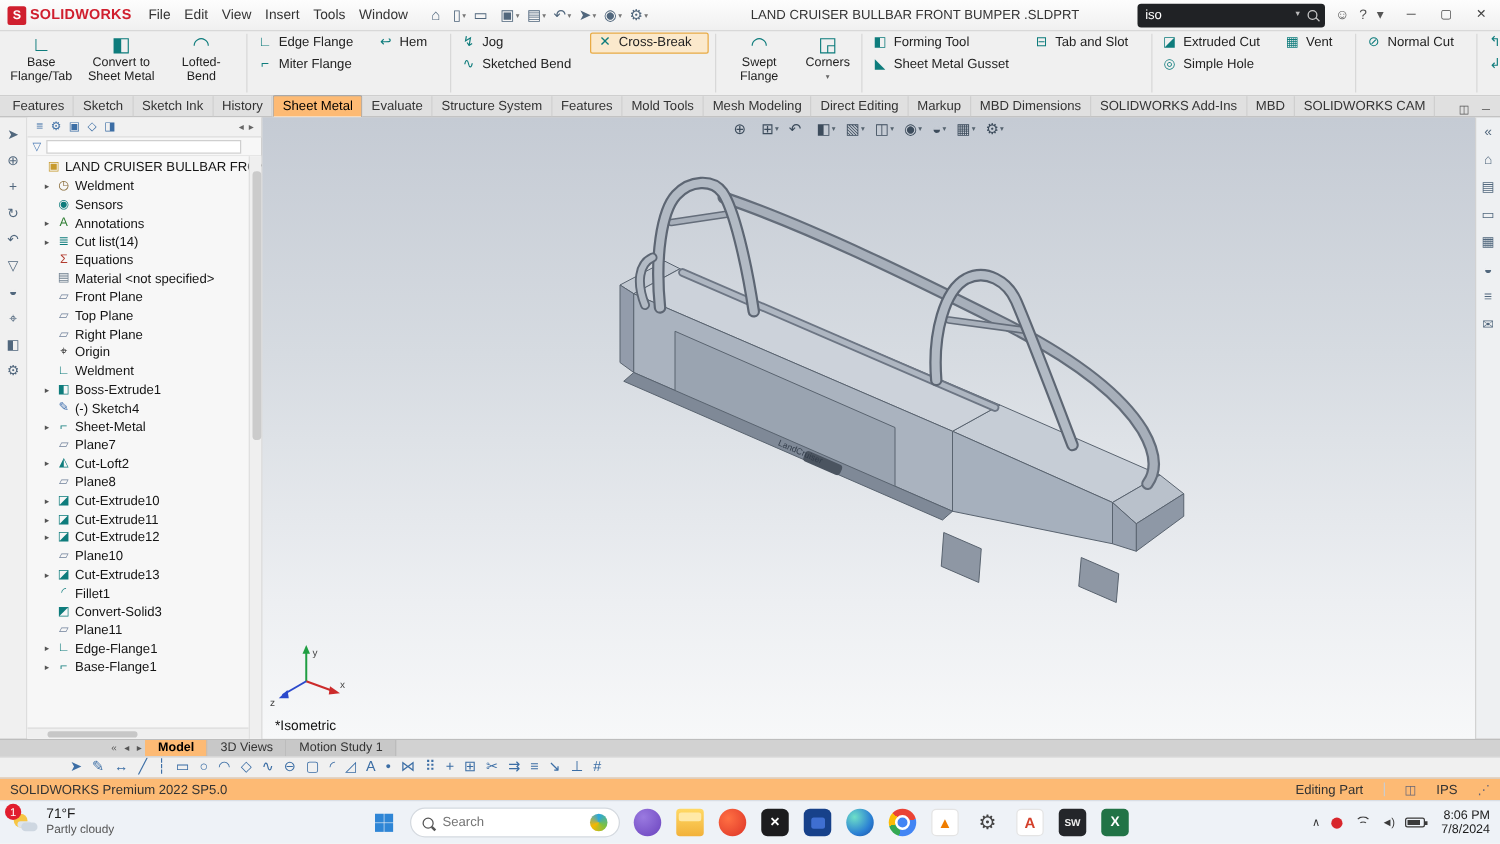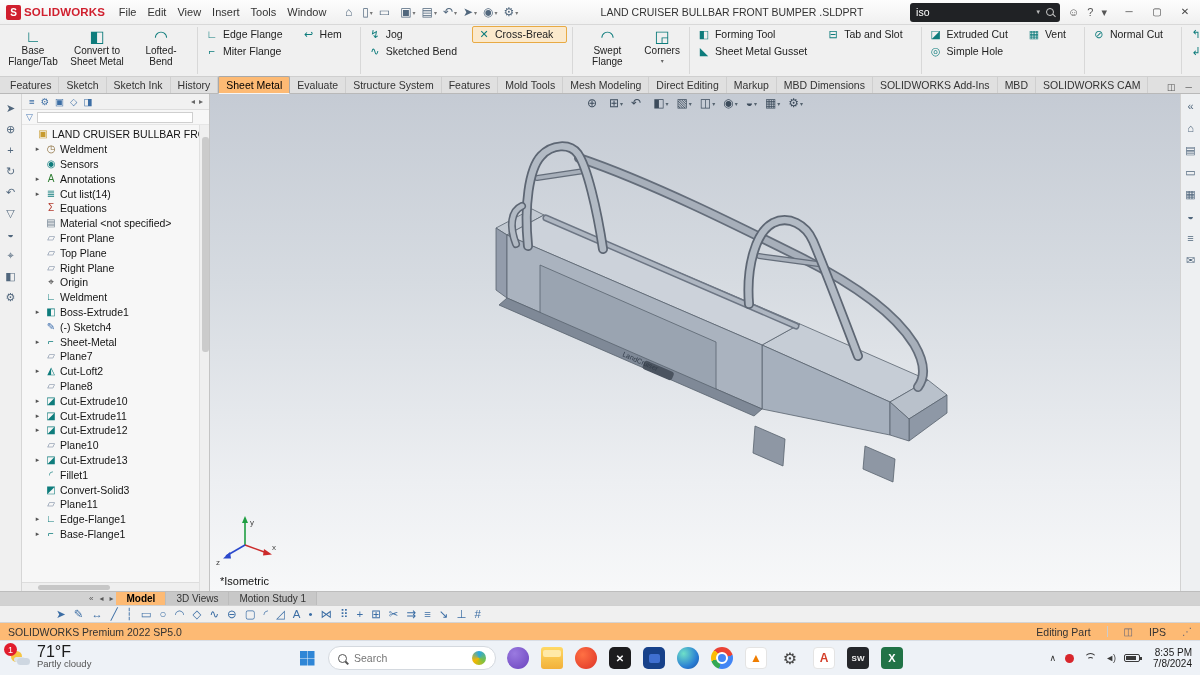--- a/index.html
+++ b/index.html
@@ -109,21 +109,21 @@
 .sb-icon{color:#667;font-size:10px}
 
 
 .taskbar{height:35px;background:#eef2f7;border-top:1px solid #d9dee5;position:relative;flex:none}
 .weather{position:absolute;left:10px;top:5px;display:flex;align-items:center;gap:7px}
 .weather-badge{position:absolute;left:-6px;top:-3px;background:#e11d2e;color:#fff;border-radius:50%;width:13px;height:13px;font-size:9px;display:flex;align-items:center;justify-content:center;z-index:2}
 .sun-cloud{width:20px;height:18px;position:relative}
 .sun-cloud::before{content:"";position:absolute;left:1px;top:2px;width:11px;height:11px;border-radius:50%;background:#f6c544}
 .sun-cloud::after{content:"";position:absolute;right:0;bottom:2px;width:13px;height:7px;border-radius:6px;background:#ced7e1;box-shadow:-4px -2px 0 -1px #dde4ec}
 .weather-text{display:flex;flex-direction:column;line-height:11.5px}
-.w-temp{font-size:16px;color:#1b1b1b}
+.w-temp{font-size:11px;color:#1b1b1b}
 .w-cond{font-size:9.5px;color:#555}
 .tb-center{position:absolute;left:50%;top:0;bottom:0;transform:translateX(-50%);display:flex;align-items:center;gap:11px}
 .start-icon{width:20px;height:20px;position:relative}
 .start-icon::before{content:"";position:absolute;left:3px;top:3px;width:6.5px;height:6.5px;background:#2f86d6;box-shadow:7.5px 0 #2f86d6,0 7.5px #2f86d6,7.5px 7.5px #2f86d6}
 .tb-search{height:24px;width:168px;background:#fff;border:1px solid #d4d9df;border-radius:13px;display:flex;align-items:center;padding:0 9px;gap:7px}
 .mag2{width:9px;height:9px;border:1.5px solid #555;border-radius:50%;position:relative;flex:none}
 .mag2::after{content:"";position:absolute;width:4px;height:1.5px;background:#555;transform:rotate(45deg);right:-3px;bottom:-2px}
 .s-input{flex:1;border:0;outline:none;background:transparent;font-size:10.5px;font-family:inherit;color:#444;min-width:0}
 .bing{width:14px;height:14px;border-radius:50%;background:conic-gradient(#2aa7de,#7cc142,#f6b700,#2aa7de);flex:none}
 .app-row{display:flex;align-items:center;gap:12px}
@@ -746,19 +746,19 @@
           <span class="app-icon excel-icon"></span>
         </span>
     </div>
     <div class="tray">
       <span class="chev-up">∧</span>
       <span class="record-dot"></span>
       <span class="wifi-ic"></span>
       <span class="vol-ic">◄)</span>
       <span class="batt-ic"></span>
       <span class="tray-time">
-        <span>8:35 PM</span>
+        <span>8:06 PM</span>
         <span>7/8/2024</span>
       </span>
     </div>
   </div>
 
 </div>
 
 </body></html>

